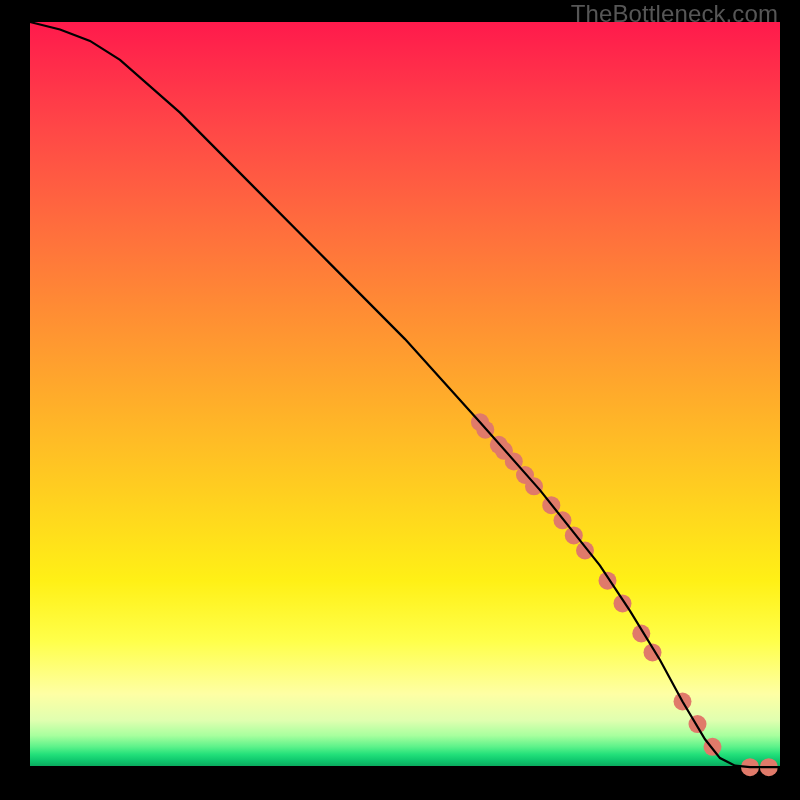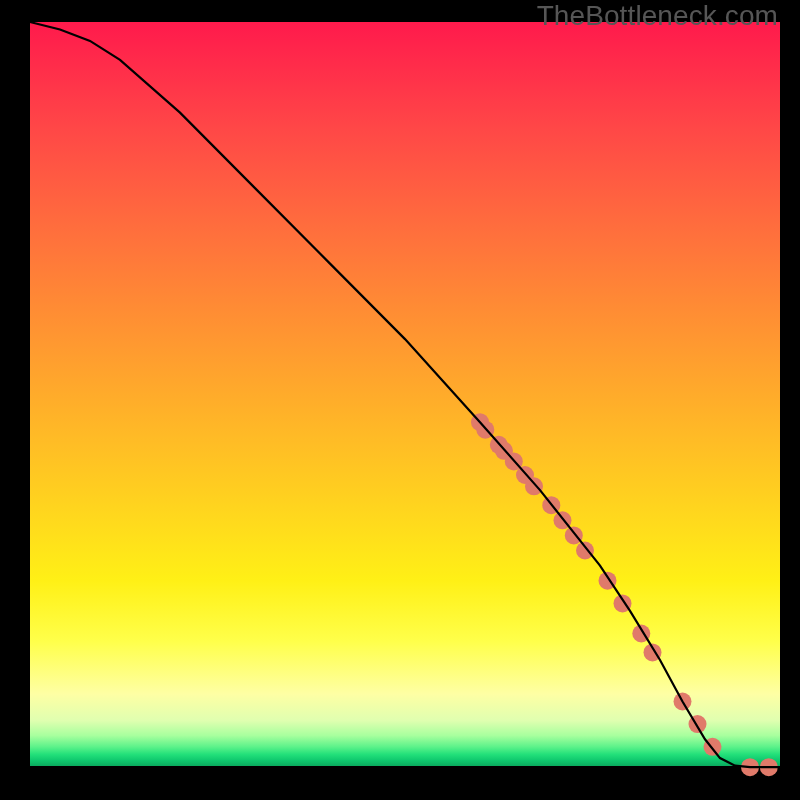--- a/index.html
+++ b/index.html
@@ -43,21 +43,21 @@
       #0aa95d 98.6%,
       #000 98.6%,
       #000 100%
     );
   }
   .attribution {
     position: absolute;
     top: 0;
     right: 22px;
     font-family: Arial, Helvetica, sans-serif;
-    font-size: 28px;
+    font-size: 24px;
     font-weight: 500;
     color: #565656;
     letter-spacing: 0.1px;
   }
   svg.curve {
     position: absolute;
     left: 0;
     top: 0;
     width: 750px;
     height: 755px;

